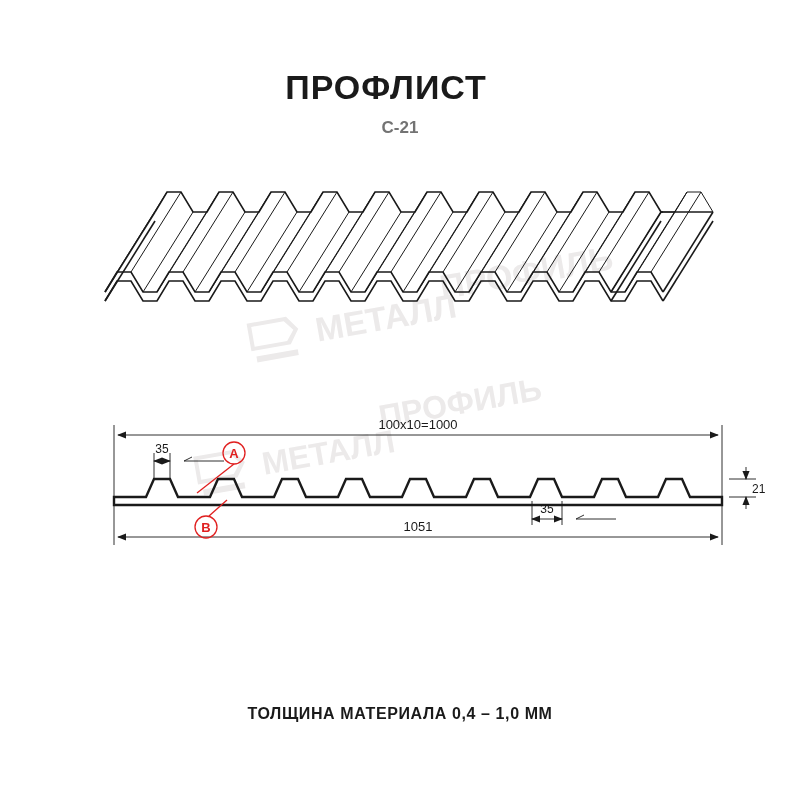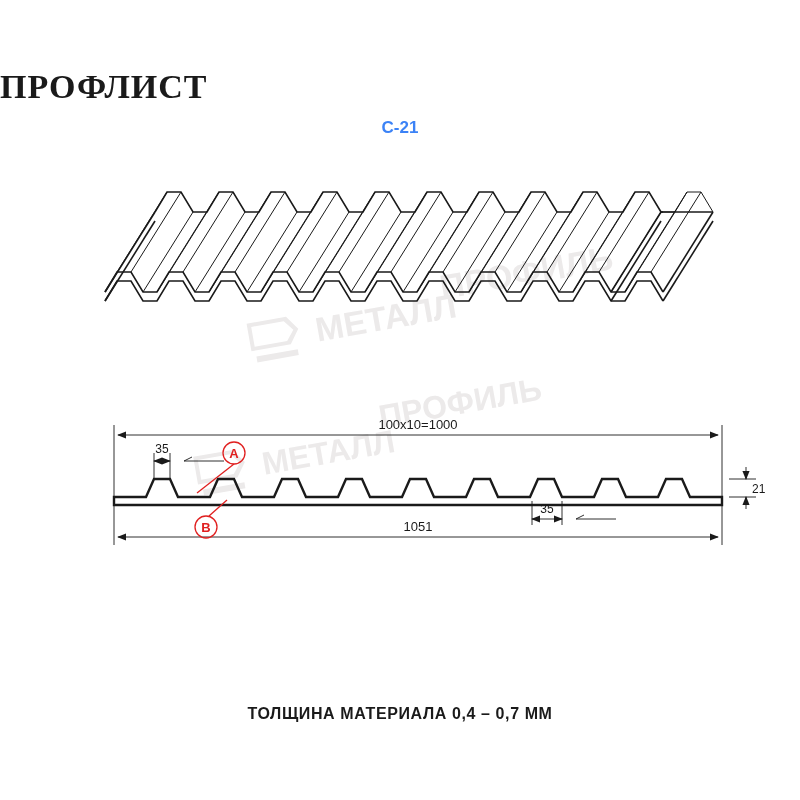--- a/index.html
+++ b/index.html
@@ -18,35 +18,35 @@
   .page {
     position: relative;
     width: 800px;
     height: 800px;
   }
   .title {
     position: absolute;
     top: 68px;
     left: 0;
     width: 772px;
+    text-align: center;
     font-size: 34px;
     font-weight: bold;
     letter-spacing: 1px;
     color: #1a1a1a;
-    font-family: Liberation Serif, serif;
   }
   .subtitle {
     position: absolute;
     top: 118px;
     left: 0;
     width: 800px;
     text-align: center;
     font-size: 17px;
     font-weight: bold;
-    color: #3b82f6;
+    color: #737373;
   }
   .footer-note {
     position: absolute;
     top: 705px;
     left: 0;
     width: 800px;
     text-align: center;
     font-size: 16px;
     font-weight: bold;
     letter-spacing: 0.6px;
@@ -261,15 +261,15 @@
       </g>
 
       <g>
         <circle class="red" cx="122" cy="122" r="11"></circle>
         <text class="red-t" x="122" y="127" text-anchor="middle">B</text>
         <path class="red" d="M125 111 L143 95"></path>
       </g>
     </svg>
   </div>
 
-  <div class="footer-note">ТОЛЩИНА МАТЕРИАЛА 0,4 – 0,7 ММ</div>
+  <div class="footer-note">ТОЛЩИНА МАТЕРИАЛА 0,4 – 1,0 ММ</div>
 
 </div>
 
 </body></html>

